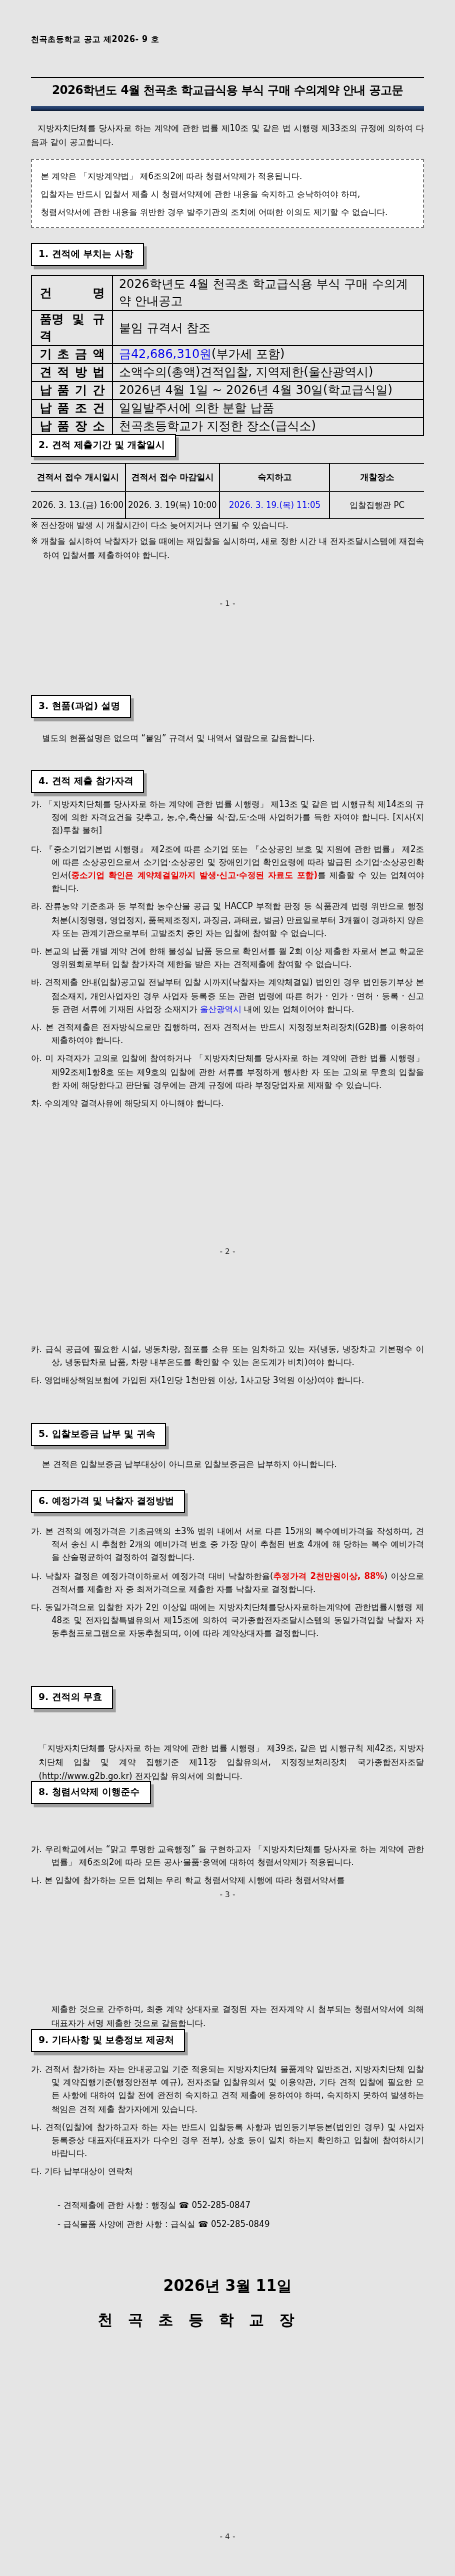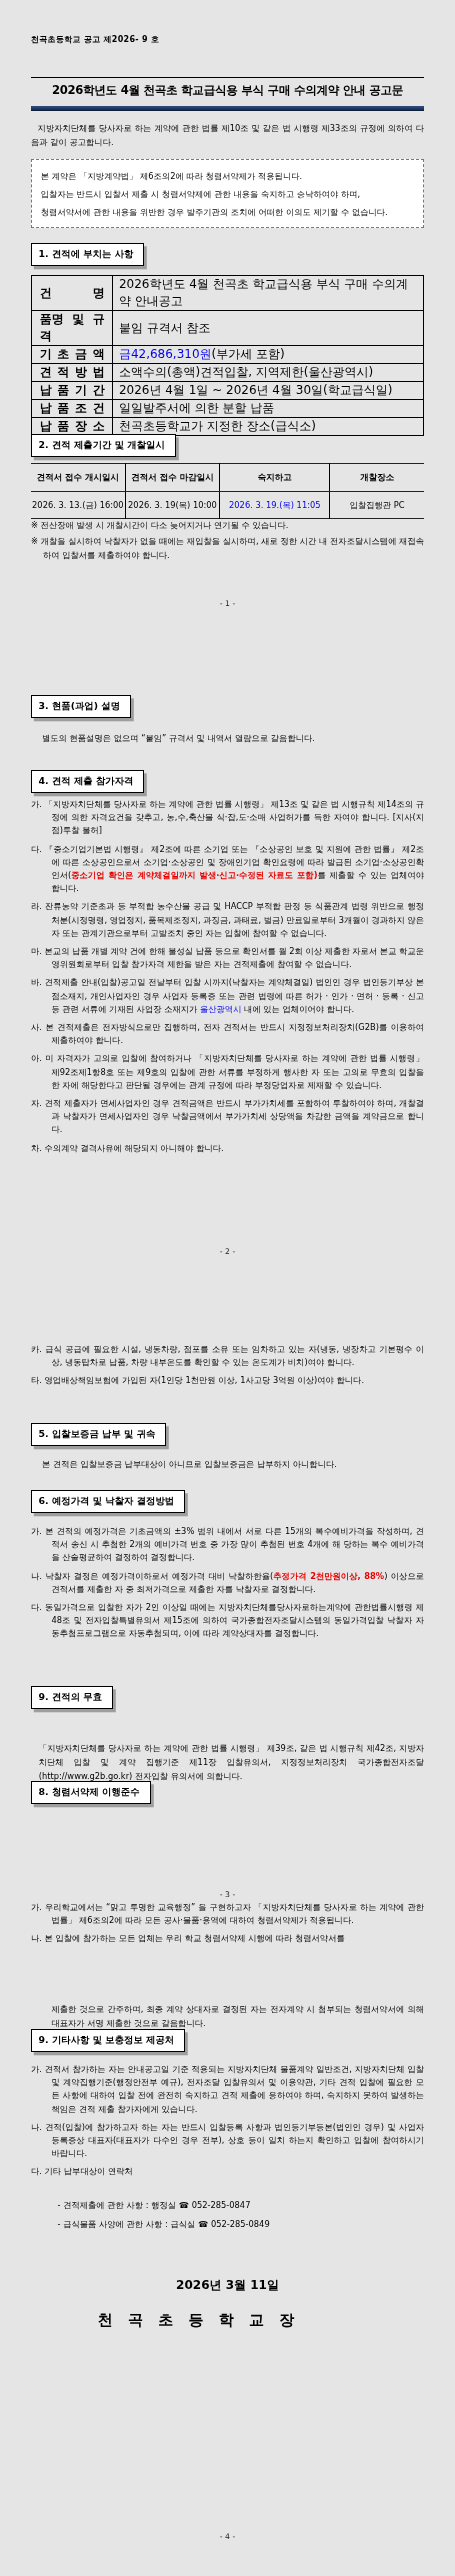--- a/index.html
+++ b/index.html
@@ -28,21 +28,21 @@
   .t2 th + th,.t2 td + td{border-left:0.6px solid #000;margin-top:10px;}
   .notes{left:31px;top:519px;width:393px;font-size:8.3px;line-height:13.8px;}
   .notes p{margin:0 0 2.2px 0;padding-left:12px;text-indent:-12px;text-align:justify;}
   .pagenum{left:0;width:455px;text-align:center;font-size:7.7px;color:#222;}
   .body-block{left:31px;width:393px;font-size:8.3px;line-height:13.2px;text-align:justify;}
   .body-block p.li{margin:0 0 5px 0;padding-left:20.4px;text-indent:-20.4px;}
   .single{left:31px;width:393px;font-size:8.3px;line-height:13.8px;padding-left:11px;box-sizing:border-box;}
   .cont-par{left:31px;width:393px;font-size:8.3px;line-height:13.8px;padding-left:20.4px;box-sizing:border-box;text-align:justify;margin-top:20px;}
   .contacts{left:31px;width:393px;font-size:8.3px;line-height:13.8px;}
   .contacts p{margin:0 0 5.5px 0;padding-left:26.5px;}
-  .closing-date{left:0;top:2277px;width:455px;text-align:center;font-size:12px;font-weight:bold;}
+  .closing-date{left:0;top:2277px;width:455px;text-align:center;font-size:15px;font-weight:bold;}
   .signature{left:0;top:2311px;width:397px;text-align:center;font-size:15px;font-weight:bold;letter-spacing:5px;}
   .c-blue{color:#0000ee;}
   .c-red{color:#e80000;font-weight:bold;}
 </style>
 </head>
 <body>
 
 <div class="page">
 
   <div class="abs doc-no">천곡초등학교 공고 제2026- 9 호</div>
@@ -127,21 +127,20 @@
 
   <div class="abs sec-box" style="left:31px;top:770px;">4. 견적 제출 참가자격</div>
   <div class="abs body-block" style="top:798px;">
       <p class="li"><span>가. 「지방자치단체를 당사자로 하는 계약에 관한 법률 시행령」 제13조 및 같은 법 시행규칙 제14조의 규정에 의한 자격요건을 갖추고, 농,수,축산물 식·잡,도·소매 사업허가를 득한 자여야 합니다. [지사(지점)투찰 불허]</span></p>
       <p class="li"><span>다. 『중소기업기본법 시행령』 제2조에 따른 소기업 또는 『소상공인 보호 및 지원에 관한 법률』 제2조에 따른 소상공인으로서 소기업·소상공인 및 장애인기업 확인요령에 따라 발급된 소기업·소상공인확인서(</span><span class="c-red">중소기업 확인은 계약체결일까지 발생·신고·수정된 자료도 포함)</span><span>를 제출할 수 있는 업체여야 합니다.</span></p>
       <p class="li"><span>라. 잔류농약 기준초과 등 부적합 농수산물 공급 및 HACCP 부적합 판정 등 식품관계 법령 위반으로 행정처분(시정명령, 영업정지, 품목제조정지, 과징금, 과태료, 벌금) 만료일로부터 3개월이 경과하지 않은 자 또는 관계기관으로부터 고발조치 중인 자는 입찰에 참여할 수 없습니다.</span></p>
       <p class="li"><span>마. 본교의 납품 개별 계약 건에 한해 불성실 납품 등으로 확인서를 월 2회 이상 제출한 자로서 본교 학교운영위원회로부터 입찰 참가자격 제한을 받은 자는 견적제출에 참여할 수 없습니다.</span></p>
       <p class="li"><span>바. 견적제출 안내(입찰)공고일 전날부터 입찰 시까지(낙찰자는 계약체결일) 법인인 경우 법인등기부상 본점소재지, 개인사업자인 경우 사업자 등록증 또는 관련 법령에 따른 허가 · 인가 · 면허 · 등록 · 신고 등 관련 서류에 기재된 사업장 소재지가 </span><span class="c-blue">울산광역시</span><span> 내에 있는 업체이어야 합니다.</span></p>
       <p class="li"><span>사. 본 견적제출은 전자방식으로만 집행하며, 전자 견적서는 반드시 지정정보처리장치(G2B)를 이용하여 제출하여야 합니다.</span></p>
       <p class="li"><span>아. 미 자격자가 고의로 입찰에 참여하거나 「지방자치단체를 당사자로 하는 계약에 관한 법률 시행령」 제92조제1항8호 또는 제9호의 입찰에 관한 서류를 부정하게 행사한 자 또는 고의로 무효의 입찰을 한 자에 해당한다고 판단될 경우에는 관계 규정에 따라 부정당업자로 제재할 수 있습니다.</span></p>
-      <p class="li"><span>자. 견적 제출자가 면세사업자인 경우 견적금액은 반드시 부가가치세를 포함하여 투찰하여야 하며, 개찰결과 낙찰자가 면세사업자인 경우 낙찰금액에서 부가가치세 상당액을 차감한 금액을 계약금으로 합니다.</span></p>
       <p class="li"><span>차. 수의계약 결격사유에 해당되지 아니해야 합니다.</span></p>
     </div>
 
   <div class="abs pagenum" style="top:1247px;">- 2 -</div>
 
   <div class="abs body-block" style="top:1343px;">
       <p class="li"><span>카. 급식 공급에 필요한 시설, 냉동차량, 점포를 소유 또는 임차하고 있는 자(냉동, 냉장차고 기본평수 이상, 냉동탑차로 납품, 차량 내부온도를 확인할 수 있는 온도계가 비치)여야 합니다.</span></p>
       <p class="li"><span>타. 영업배상책임보험에 가입된 자(1인당 1천만원 이상, 1사고당 3억원 이상)여야 합니다.</span></p>
     </div>
 
@@ -152,21 +151,21 @@
   <div class="abs body-block" style="top:1525px;">
       <p class="li"><span>가. 본 견적의 예정가격은 기초금액의 ±3% 범위 내에서 서로 다른 15개의 복수예비가격을 작성하며, 견적서 송신 시 추첨한 2개의 예비가격 번호 중 가장 많이 추첨된 번호 4개에 해  당하는 복수 예비가격을 산술평균하여 결정하여 결정합니다.</span></p>
       <p class="li"><span>나. 낙찰자 결정은 예정가격이하로서 예정가격 대비 낙찰하한율(</span><span class="c-red">추정가격 2천만원이상, 88%</span><span>) 이상으로 견적서를 제출한 자 중 최저가격으로 제출한 자를 낙찰자로 결정합니다.</span></p>
       <p class="li"><span>다. 동일가격으로 입찰한 자가 2인 이상일 때에는 지방자치단체를당사자로하는계약에 관한법률시행령 제48조 및 전자입찰특별유의서 제15조에 의하여 국가종합전자조달시스템의 동일가격입찰 낙찰자 자동추첨프로그램으로 자동추첨되며, 이에 따라 계약상대자를 결정합니다.</span></p>
     </div>
 
   <div class="abs sec-box" style="left:31px;top:1686px;">9. 견적의 무효</div>
   <div class="abs cont-par" style="top:1722px;padding-left:7.7px;">「지방자치단체를 당사자로 하는 계약에 관한 법률 시행령」 제39조, 같은 법 시행규칙 제42조, 지방자치단체 입찰 및 계약 집행기준 제11장 입찰유의서, 지정정보처리장치 국가종합전자조달(http://www.g2b.go.kr) 전자입찰 유의서에 의합니다.</div>
 
   <div class="abs sec-box" style="left:31px;top:1781px;">8. 청렴서약제 이행준수</div>
-  <div class="abs body-block" style="top:1901px;">
+  <div class="abs body-block" style="top:1843px;">
       <p class="li"><span>가. 우리학교에서는 “맑고 투명한 교육행정” 을 구현하고자 「지방자치단체를 당사자로 하는 계약에 관한 법률」 제6조의2에 따라 모든 공사·물품·용역에 대하여 청렴서약제가 적용됩니다.</span></p>
       <p class="li"><span>나. 본 입찰에 참가하는 모든 업체는 우리 학교 청렴서약제 시행에 따라 청렴서약서를</span></p>
     </div>
 
   <div class="abs pagenum" style="top:1890px;">- 3 -</div>
 
   <div class="abs cont-par" style="top:1983px;">제출한 것으로 간주하며, 최종 계약 상대자로 결정된 자는 전자계약 시 첨부되는 청렴서약서에 의해 대표자가 서명 제출한 것으로 갈음합니다.</div>
 
   <div class="abs sec-box" style="left:31px;top:2029px;">9. 기타사항 및 보충정보 제공처</div>
   <div class="abs body-block" style="top:2063px;">

